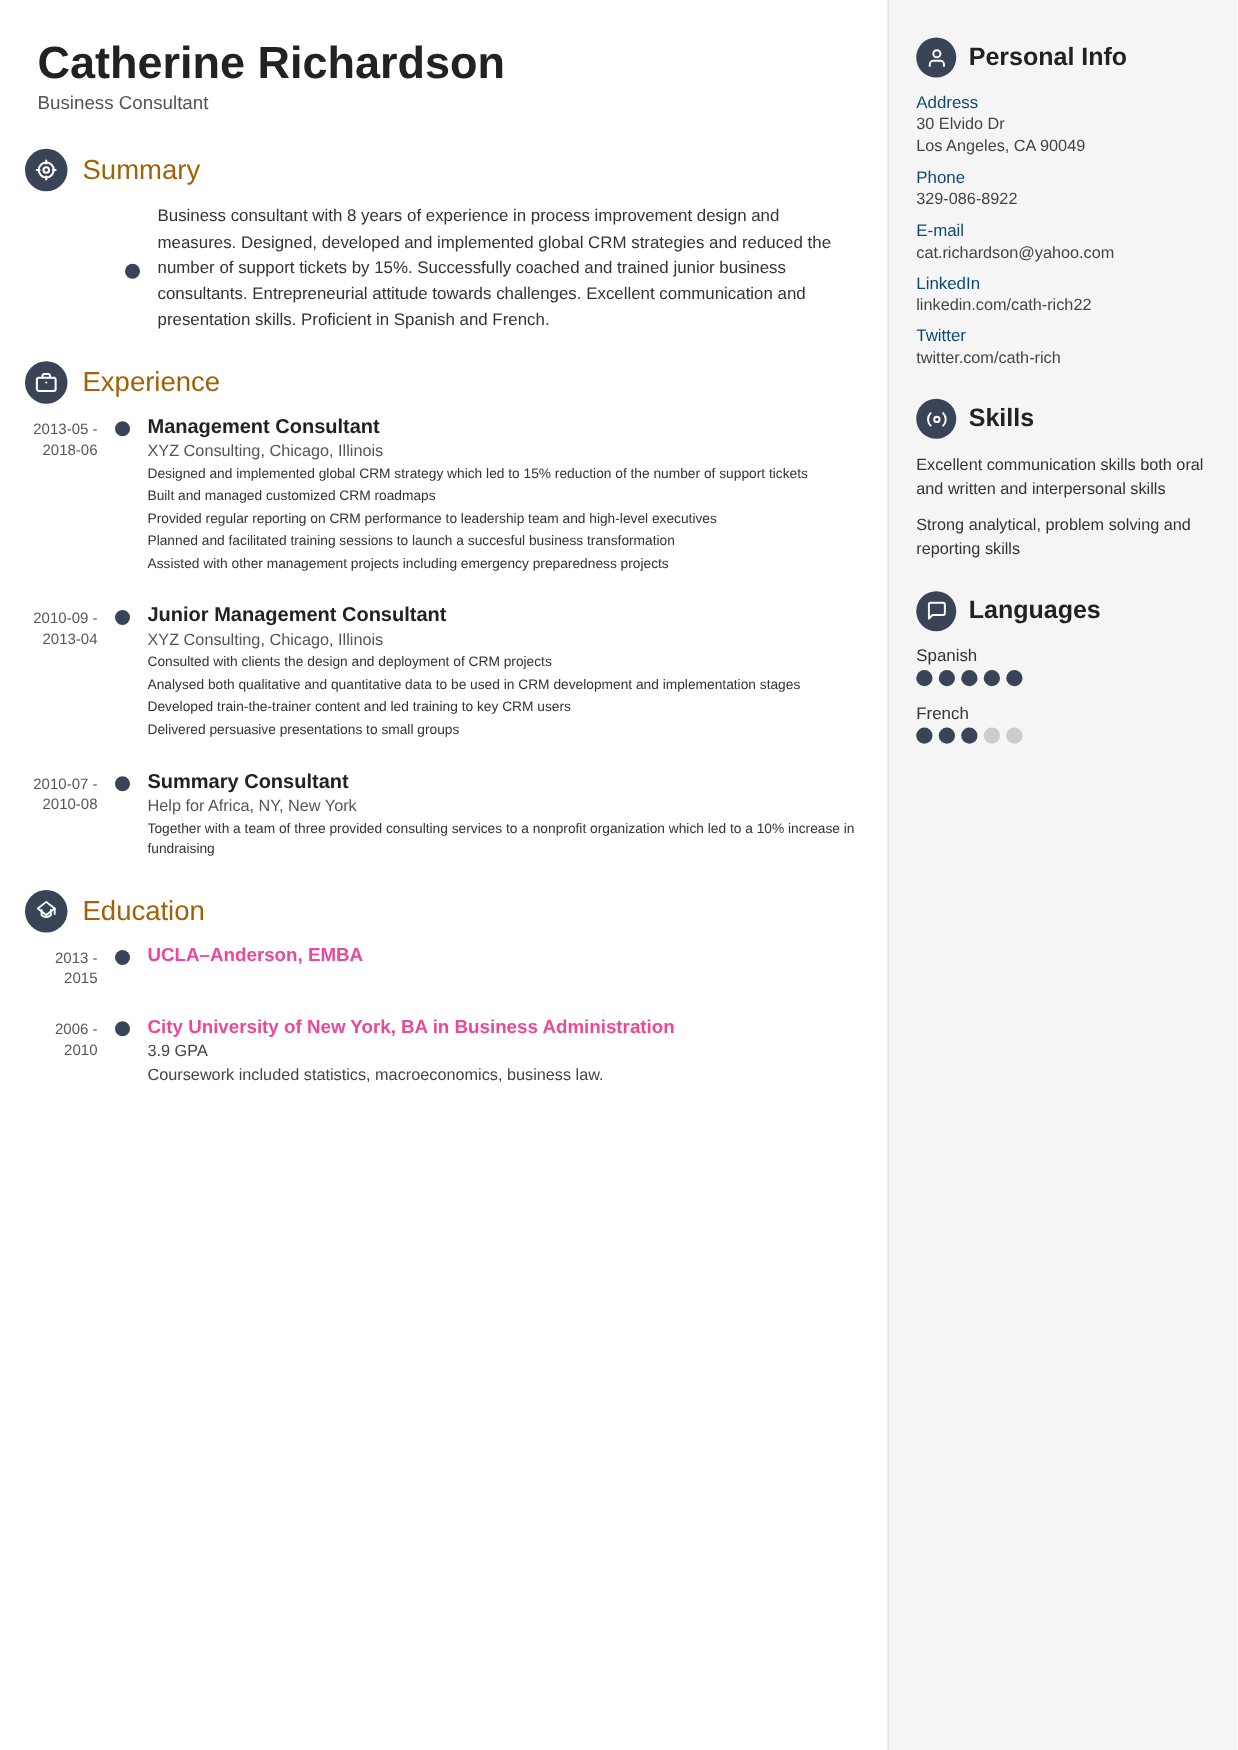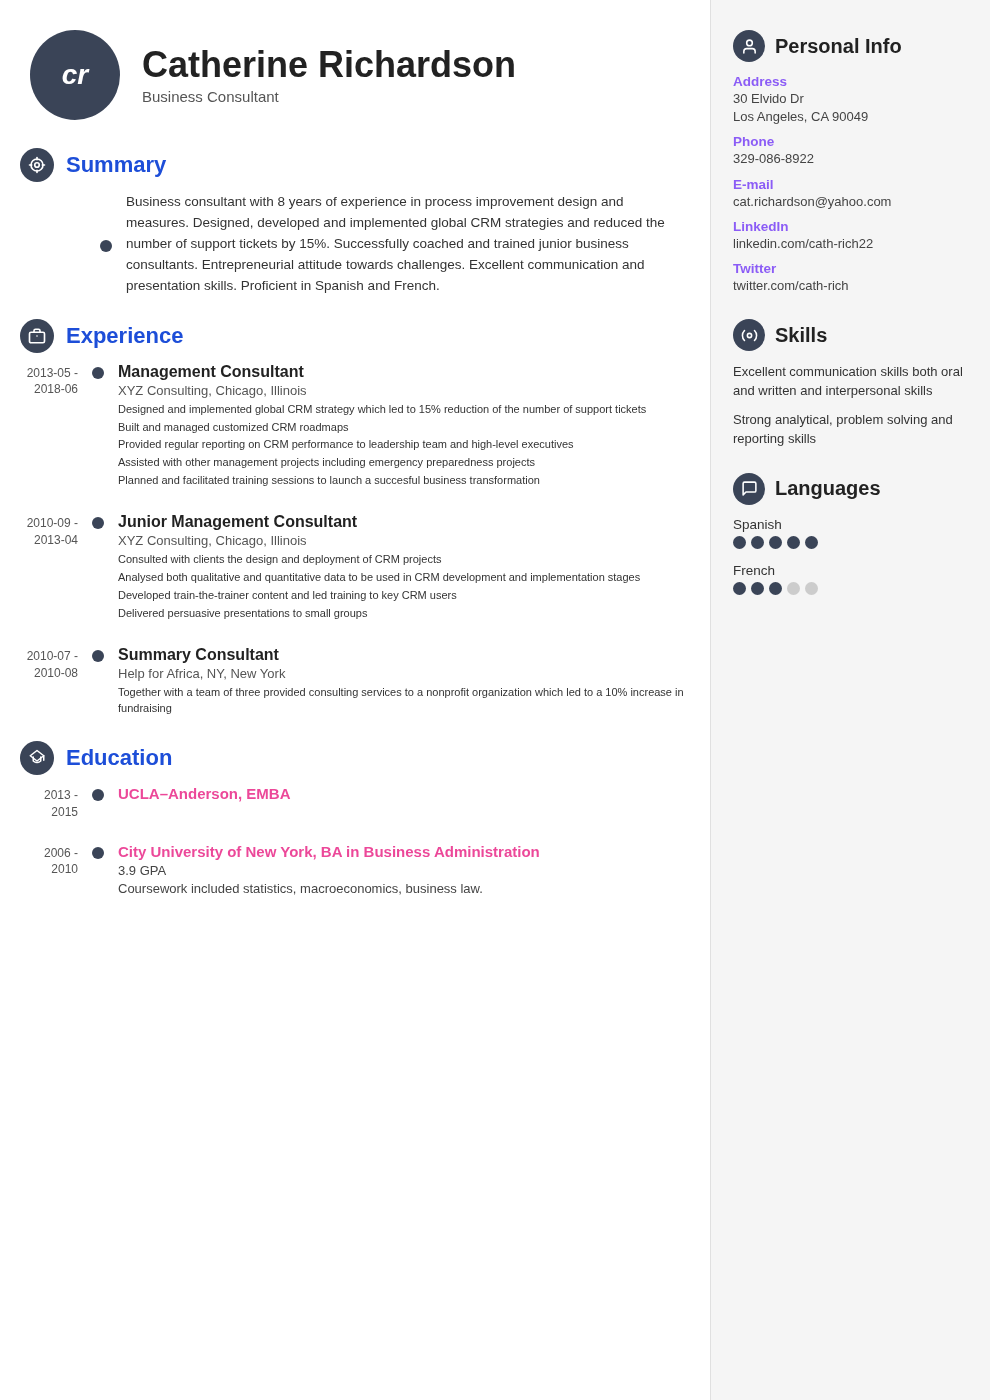--- a/index.html
+++ b/index.html
@@ -81,22 +81,22 @@
       display: flex;
       align-items: center;
       justify-content: center;
       color: #fff;
       font-size: 16px;
       flex-shrink: 0;
       margin-right: 12px;
     }
     .section-title {
       font-size: 22px;
-      font-weight: 700;
-      color: #1d4ed8;
+      font-weight: 400;
+      color: #a16207;
     }
     .timeline-item {
       display: flex;
       margin-bottom: 22px;
       position: relative;
     }
     .timeline-date {
       width: 72px;
       min-width: 72px;
       font-size: 12px;
@@ -189,23 +189,23 @@
       font-size: 15px;
       flex-shrink: 0;
       margin-right: 10px;
     }
     .right-section-title {
       font-size: 20px;
       font-weight: 700;
       color: #222;
     }
     .info-label {
-      font-weight: 700;
+      font-weight: 400;
       font-size: 13.5px;
-      color: #8b5cf6;
+      color: #0c4a6e;
       margin-bottom: 1px;
       margin-top: 8px;
     }
     .info-label:first-child { margin-top: 0; }
     .info-value {
       font-size: 13px;
       color: #444;
       line-height: 1.4;
     }
     .skill-text {
@@ -252,23 +252,20 @@
     }
   </style>
 </head>
 <body>
 
 <div class="page">
 
   <div class="left-col">
 
     <div class="header">
-      <div class="avatar-circle">
-        <span>cr</span>
-      </div>
       <div class="header-text">
         <h1>Catherine Richardson</h1>
         <div class="subtitle">Business Consultant</div>
       </div>
     </div>
 
     <div class="section">
       <div class="section-header">
         <div class="section-icon">
 
@@ -310,22 +307,22 @@
         <div class="timeline-dot-col">
           <div class="timeline-dot"></div>
         </div>
         <div class="timeline-content">
           <div class="job-title">Management Consultant</div>
           <div class="job-company">XYZ Consulting, Chicago, Illinois</div>
           <ul class="job-bullets">
             <li>Designed and implemented global CRM strategy which led to 15% reduction of the number of support tickets</li>
             <li>Built and managed customized CRM roadmaps</li>
             <li>Provided regular reporting on CRM performance to leadership team and high-level executives</li>
+            <li>Planned and facilitated training sessions to launch a succesful business transformation</li>
             <li>Assisted with other management projects including emergency preparedness projects</li>
-            <li>Planned and facilitated training sessions to launch a succesful business transformation</li>
           </ul>
         </div>
       </div>
 
       <div class="timeline-item">
         <div class="timeline-date">
           <span>2010-09 -</span><br>
           <span>2013-04</span>
         </div>
         <div class="timeline-dot-col">

